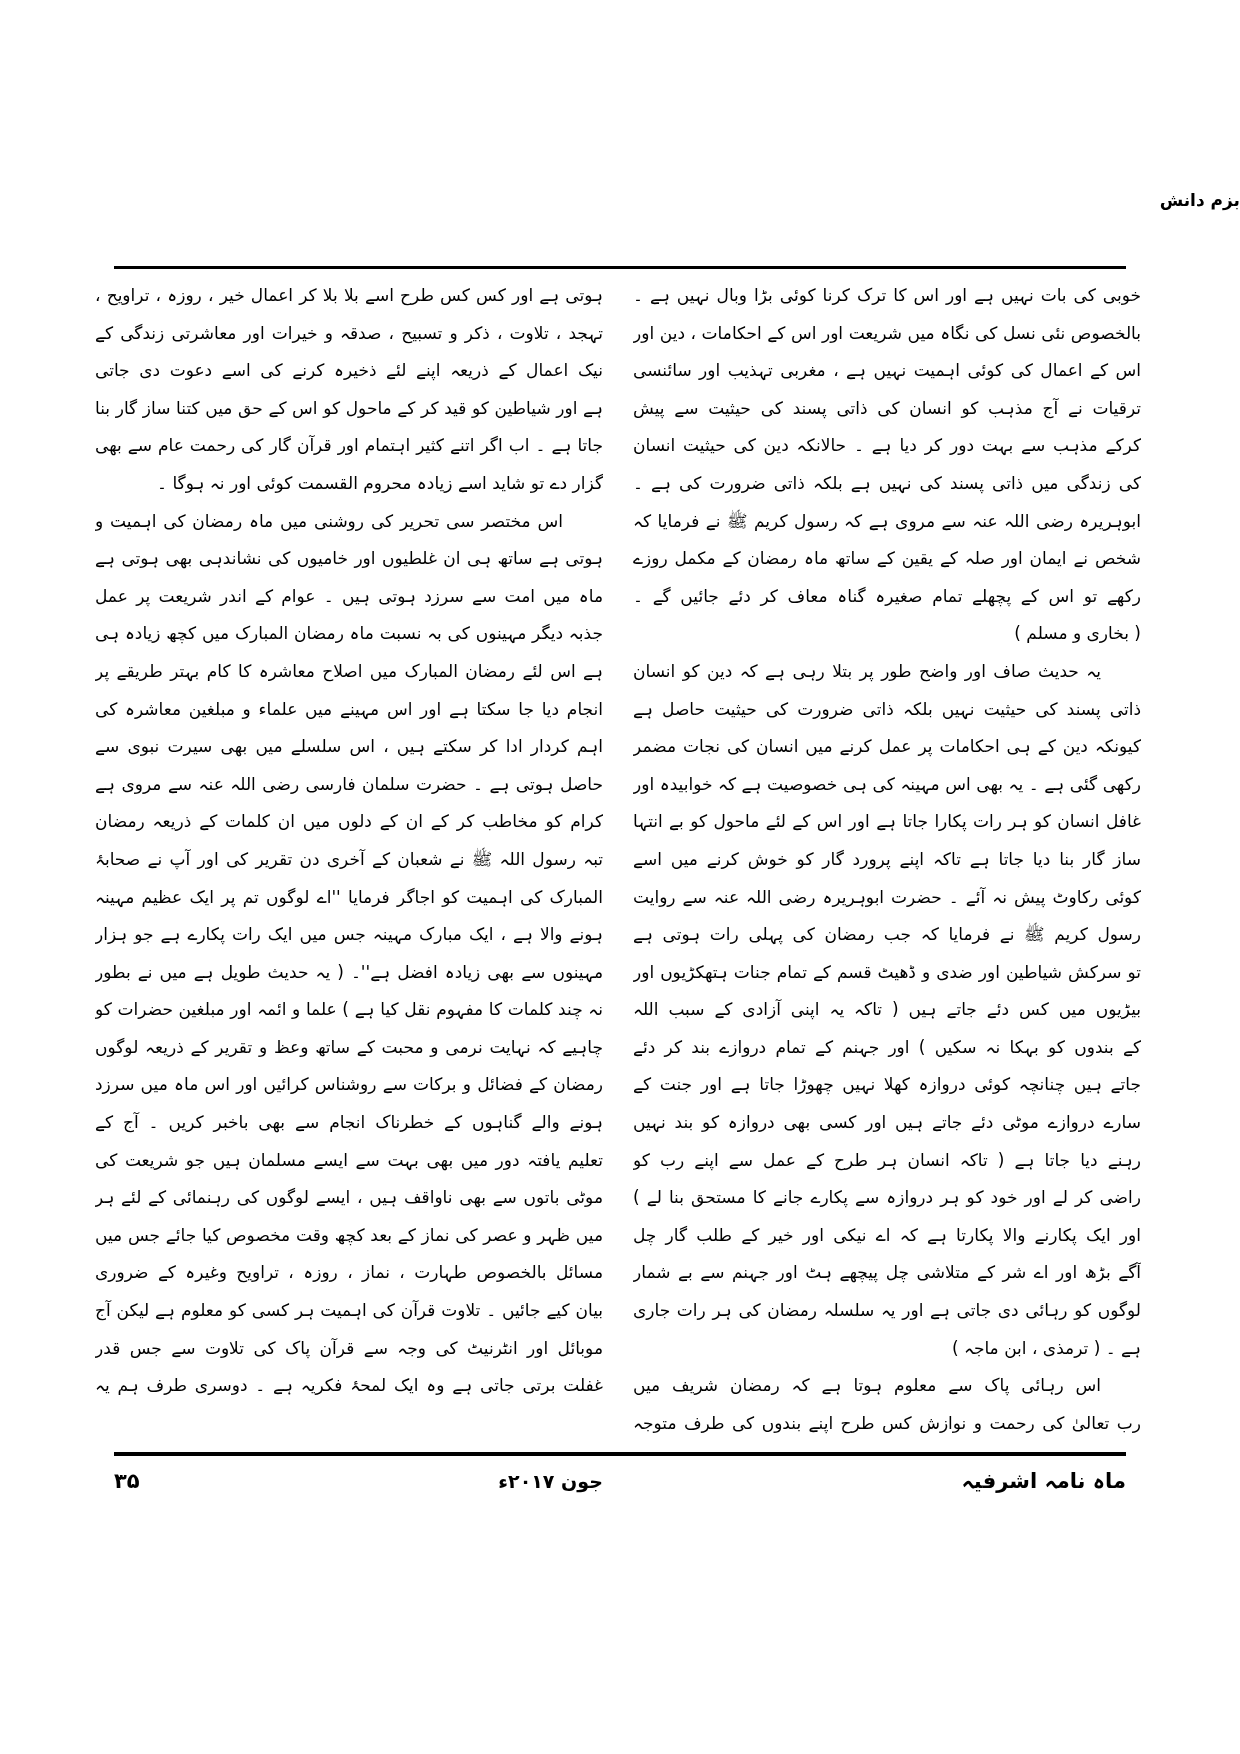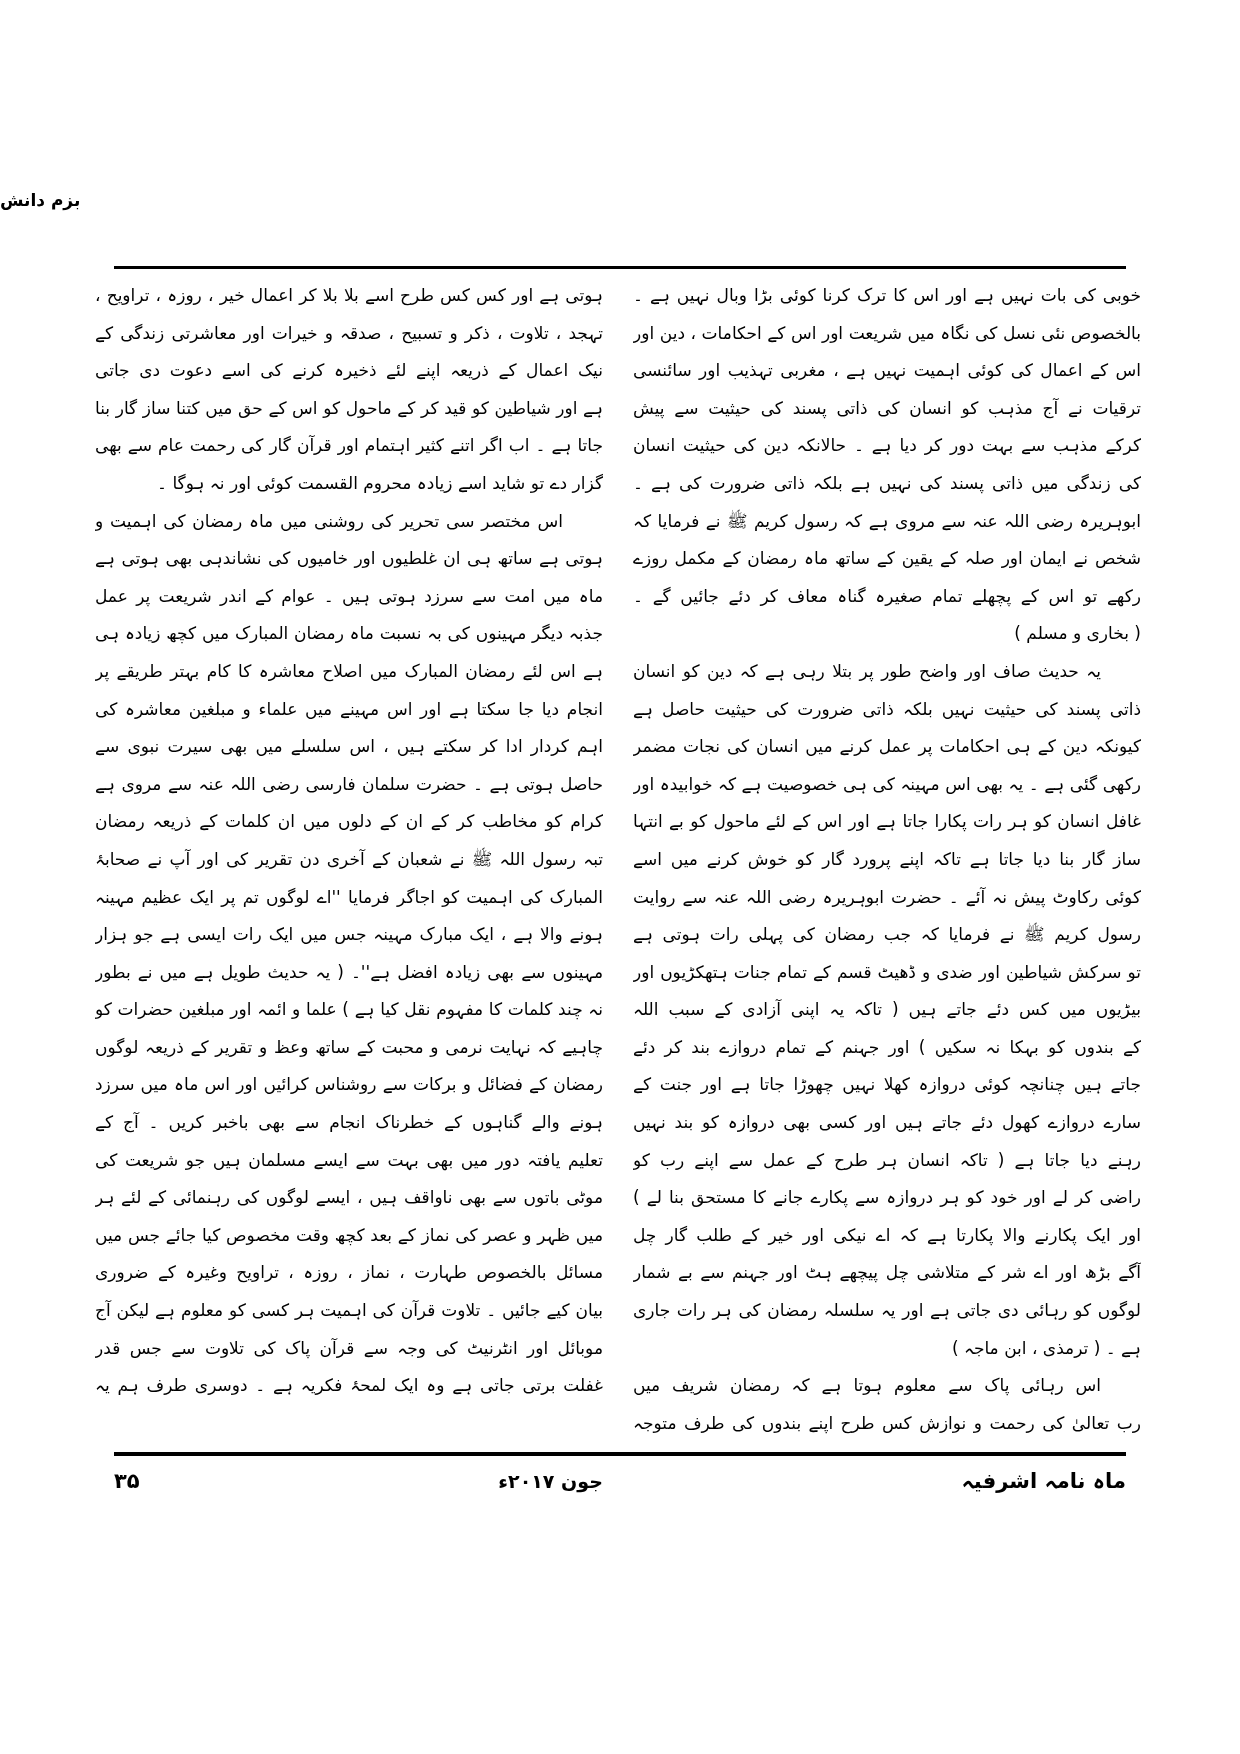--- a/index.html
+++ b/index.html
@@ -4,21 +4,21 @@
 <style>
   html,body { margin:0; padding:0; background:#e8e8e8; }
   .page {
     position:relative; width:1240px; height:1754px; margin:0 auto;
     background:#ffffff; color:#000;
     font-family:"DejaVu Sans", sans-serif;
     overflow:hidden;
   }
   .header-title {
     position:absolute; top:190px; left:0; right:0;
-    text-align:left; direction:rtl;
+    text-align:right; direction:rtl;
     font-size:17px; font-weight:bold; letter-spacing:1px;
   }
   .rule-top {
     position:absolute; top:266px; left:114px; width:1012px; height:3px;
     background:#000;
   }
   .columns {
     position:absolute; top:277px; left:95px; width:1046px; height:1172px;
     direction:rtl; display:flex; gap:30px;
   }
@@ -70,21 +70,21 @@
         <div class="line">کیونکہ دین کے ہی احکامات پر عمل کرنے میں انسان کی نجات مضمر</div>
         <div class="line">رکھی گئی ہے ۔ یہ بھی اس مہینہ کی ہی خصوصیت ہے کہ خوابیدہ اور</div>
         <div class="line">غافل انسان کو ہر رات پکارا جاتا ہے اور اس کے لئے ماحول کو بے انتہا</div>
         <div class="line">ساز گار بنا دیا جاتا ہے تاکہ اپنے پرورد گار کو خوش کرنے میں اسے</div>
         <div class="line">کوئی رکاوٹ پیش نہ آئے ۔ حضرت ابوہریرہ رضی اللہ عنہ سے روایت ہے کہ</div>
         <div class="line">رسول کریم ﷺ نے فرمایا کہ جب رمضان کی پہلی رات ہوتی ہے</div>
         <div class="line">تو سرکش شیاطین اور ضدی و ڈھیٹ قسم کے تمام جنات ہتھکڑیوں اور</div>
         <div class="line">بیڑیوں میں کس دئے جاتے ہیں ( تاکہ یہ اپنی آزادی کے سبب اللہ</div>
         <div class="line">کے بندوں کو بہکا نہ سکیں ) اور جہنم کے تمام دروازے بند کر دئے</div>
         <div class="line">جاتے ہیں چنانچہ کوئی دروازہ کھلا نہیں چھوڑا جاتا ہے اور جنت کے</div>
-        <div class="line">سارے دروازے کھول دئے جاتے ہیں اور کسی بھی دروازہ کو بند نہیں</div>
+        <div class="line">سارے دروازے موٹی دئے جاتے ہیں اور کسی بھی دروازہ کو بند نہیں</div>
         <div class="line">رہنے دیا جاتا ہے ( تاکہ انسان ہر طرح کے عمل سے اپنے رب کو</div>
         <div class="line">راضی کر لے اور خود کو ہر دروازہ سے پکارے جانے کا مستحق بنا لے )</div>
         <div class="line">اور ایک پکارنے والا پکارتا ہے کہ اے نیکی اور خیر کے طلب گار چل</div>
         <div class="line">آگے بڑھ اور اے شر کے متلاشی چل پیچھے ہٹ اور جہنم سے بے شمار</div>
         <div class="line">لوگوں کو رہائی دی جاتی ہے اور یہ سلسلہ رمضان کی ہر رات جاری رہتا</div>
         <div class="line short">ہے ۔ ( ترمذی ، ابن ماجہ )</div>
         <div class="line indent">اس رہائی پاک سے معلوم ہوتا ہے کہ رمضان شریف میں</div>
         <div class="line">رب تعالیٰ کی رحمت و نوازش کس طرح اپنے بندوں کی طرف متوجہ</div>
       </div>
     <div class="column">
@@ -98,21 +98,21 @@
         <div class="line">ہوتی ہے ساتھ ہی ان غلطیوں اور خامیوں کی نشاندہی بھی ہوتی ہے جو اس</div>
         <div class="line">ماہ میں امت سے سرزد ہوتی ہیں ۔ عوام کے اندر شریعت پر عمل کرنے کا</div>
         <div class="line">جذبہ دیگر مہینوں کی بہ نسبت ماہ رمضان المبارک میں کچھ زیادہ ہی پایا جاتا</div>
         <div class="line">ہے اس لئے رمضان المبارک میں اصلاح معاشرہ کا کام بہتر طریقے پر</div>
         <div class="line">انجام دیا جا سکتا ہے اور اس مہینے میں علماء و مبلغین معاشرہ کی اصلاح میں</div>
         <div class="line">اہم کردار ادا کر سکتے ہیں ، اس سلسلے میں بھی سیرت نبوی سے رہنمائی</div>
         <div class="line">حاصل ہوتی ہے ۔ حضرت سلمان فارسی رضی اللہ عنہ سے مروی ہے کہ ایک مر</div>
         <div class="line">کرام کو مخاطب کر کے ان کے دلوں میں ان کلمات کے ذریعہ رمضان</div>
         <div class="line">تبہ رسول اللہ ﷺ نے شعبان کے آخری دن تقریر کی اور آپ نے صحابۂ</div>
         <div class="line">المبارک کی اہمیت کو اجاگر فرمایا ''اے لوگوں تم پر ایک عظیم مہینہ سایہ فگن</div>
-        <div class="line">ہونے والا ہے ، ایک مبارک مہینہ جس میں ایک رات ایسی ہے جو ہزار</div>
+        <div class="line">ہونے والا ہے ، ایک مبارک مہینہ جس میں ایک رات پکارے ہے جو ہزار</div>
         <div class="line">مہینوں سے بھی زیادہ افضل ہے''۔ ( یہ حدیث طویل ہے میں نے بطور نمو</div>
         <div class="line">نہ چند کلمات کا مفہوم نقل کیا ہے ) علما و ائمہ اور مبلغین حضرات کو بھی</div>
         <div class="line">چاہیے کہ نہایت نرمی و محبت کے ساتھ وعظ و تقریر کے ذریعہ لوگوں کو ماہ</div>
         <div class="line">رمضان کے فضائل و برکات سے روشناس کرائیں اور اس ماہ میں سرزد</div>
         <div class="line">ہونے والے گناہوں کے خطرناک انجام سے بھی باخبر کریں ۔ آج کے</div>
         <div class="line">تعلیم یافتہ دور میں بھی بہت سے ایسے مسلمان ہیں جو شریعت کی موٹی</div>
         <div class="line">موٹی باتوں سے بھی ناواقف ہیں ، ایسے لوگوں کی رہنمائی کے لئے ہر مسجد</div>
         <div class="line">میں ظہر و عصر کی نماز کے بعد کچھ وقت مخصوص کیا جائے جس میں شرعی</div>
         <div class="line">مسائل بالخصوص طہارت ، نماز ، روزہ ، تراویح وغیرہ کے ضروری مسائل</div>
         <div class="line">بیان کیے جائیں ۔ تلاوت قرآن کی اہمیت ہر کسی کو معلوم ہے لیکن آج</div>

